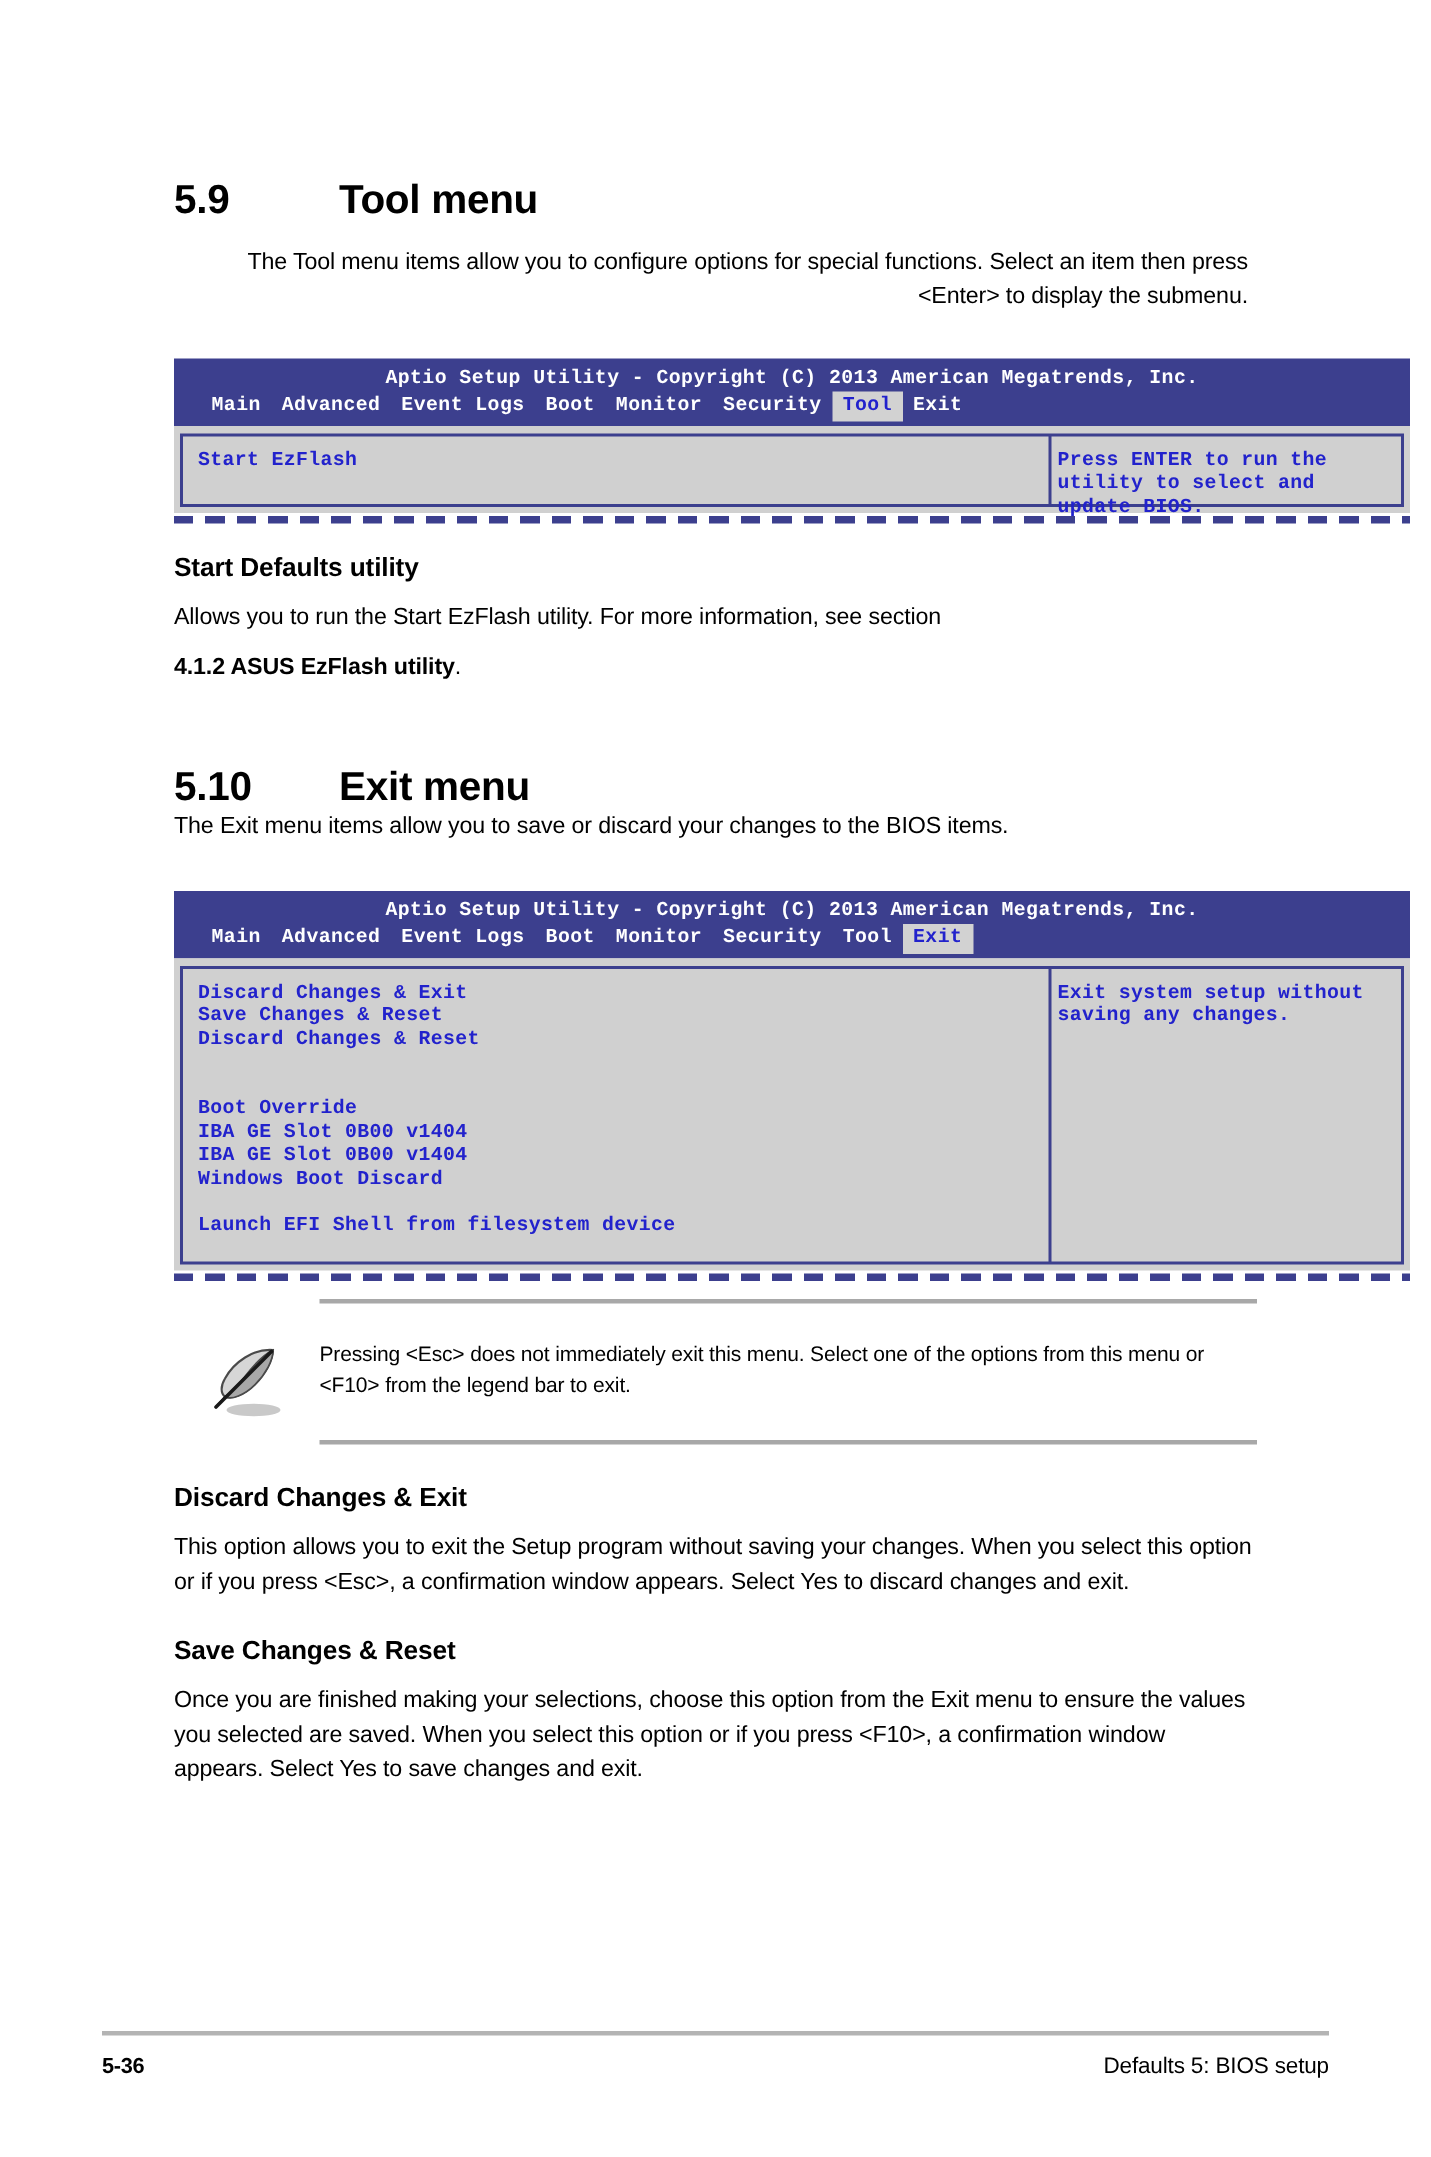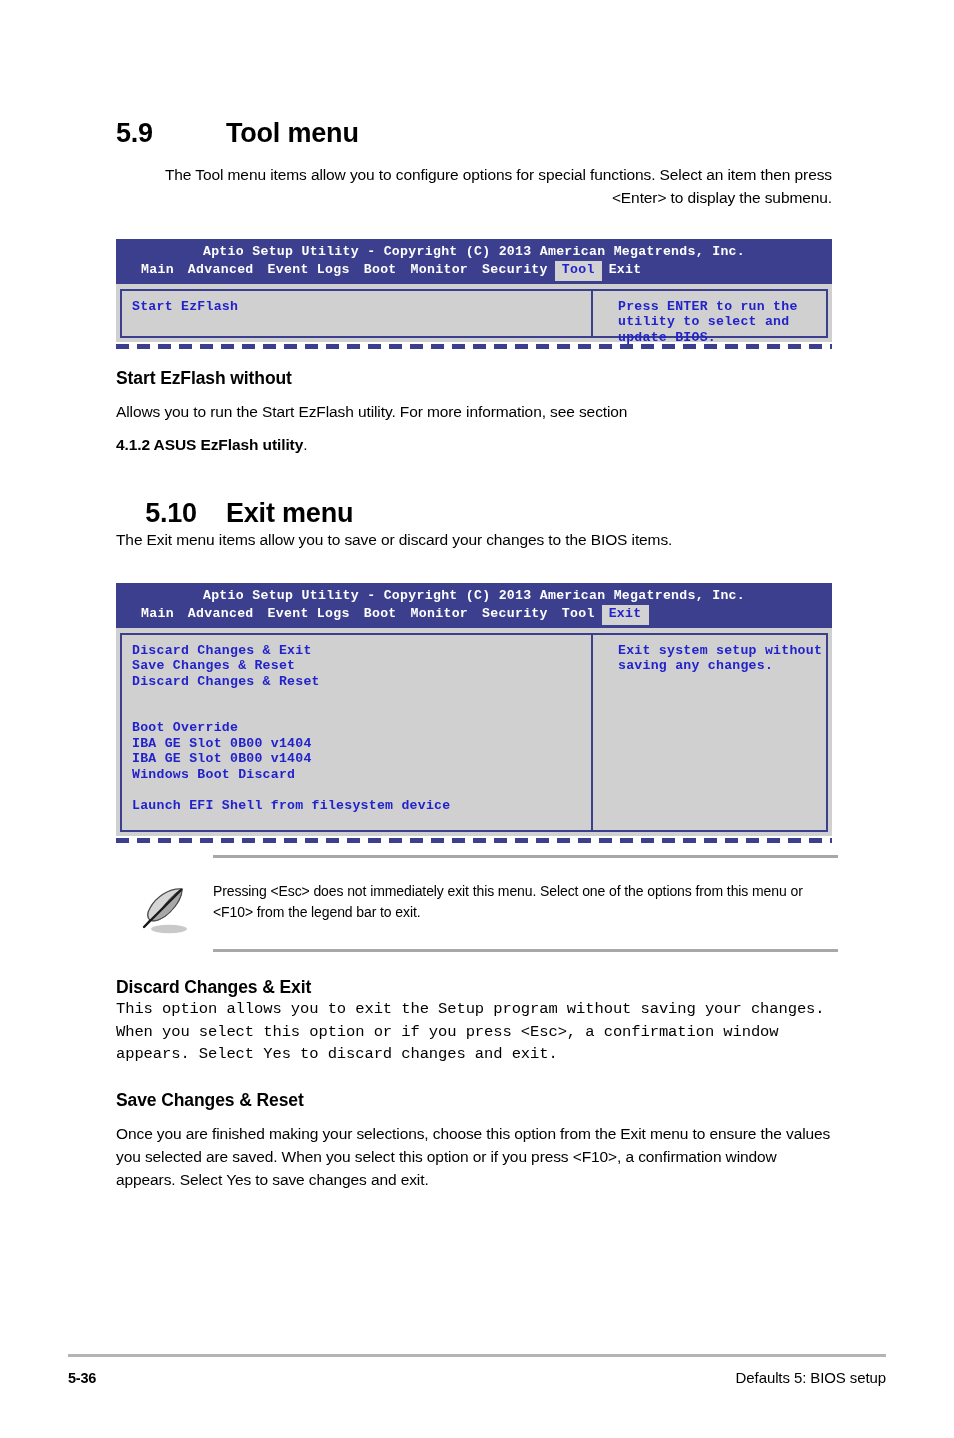--- a/index.html
+++ b/index.html
@@ -54,21 +54,21 @@
   
   .content {
     position: absolute;
     left: 116px;
     top: 0;
     width: 722px;
   }
 
   
   .bios {
-    width: 716px;
+    width: 824px;
     margin: 0;
     position: relative;
     font-family: "Liberation Mono", "DejaVu Sans Mono", monospace;
   }
   .bios-header {
     background: #3c3f8e;
     padding: 5px 0 3px 0;
   }
   .bios-title {
     color: #ffffff;
@@ -109,21 +109,21 @@
     border: 2px solid #3c3f8e;
     border-right: 1px solid #3c3f8e;
     flex: 1 1 auto;
     padding: 8px 0 8px 10px;
   }
   .bios-right {
     border: 2px solid #3c3f8e;
     border-left: 1px solid #3c3f8e;
     width: 236px;
     flex: 0 0 236px;
-    padding: 8px 0 8px 25px;
+    padding: 8px 0 8px 4px;
   }
   .bios-line {
     color: #2222cc;
     font-size: 13.2px;
     font-weight: bold;
     line-height: 1.175;
     letter-spacing: 0.25px;
     white-space: pre;
     min-height: 15px;
   }
@@ -231,29 +231,29 @@
         </div>
         <div class="bios-right">
           <div class="bios-line">Press ENTER to run the</div>
           <div class="bios-line">utility to select and</div>
           <div class="bios-line">update BIOS.</div>
         </div>
       </div>
       <div class="bios-dash"></div>
     </div>
 
-    <h2 class="sub-heading" style="margin-top:19px;">Start EzFlash without</h2>
+    <h2 class="sub-heading" style="margin-top:19px;">Start Defaults utility</h2>
 
     <p class="body-text" style="margin-top:12px;">Allows you to run the Start EzFlash utility. For more information, see section</p>
 
     <p class="body-text" style="margin-top:11px;">
       <span class="bold-inline">4.1.2 ASUS EzFlash utility</span><span>.</span>
     </p>
 
-    <h1 class="sec-heading" style="margin-top:41px;text-align:center;">
+    <h1 class="sec-heading" style="margin-top:52px;">
       <span class="sec-num">5.10</span>
       <span class="sec-title">Exit menu</span>
     </h1>
 
     <p class="body-text" style="margin-top:0;">The Exit menu items allow you to save or discard your changes to the BIOS items.</p>
 
     <div class="bios" style="margin-top:31px;">
       <div class="bios-header">
         <div class="bios-title">Aptio Setup Utility - Copyright (C) 2013 American Megatrends, Inc.</div>
         <div class="bios-tabs">
@@ -300,21 +300,21 @@
             <path d="M45 7 L8 44" stroke="#1a1a1a" stroke-width="2.4" stroke-linecap="round"></path>
             <path d="M14 37 L8 44" stroke="#1a1a1a" stroke-width="1.2"></path>
           </svg>
         </div>
         <div class="note-text">Pressing &lt;Esc&gt; does not immediately exit this menu. Select one of the options from this menu or &lt;F10&gt; from the legend bar to exit.</div>
       </div>
       <div class="note-rule"></div>
     </div>
 
     <h2 class="sub-heading" style="margin-top:25px;">Discard Changes &amp; Exit</h2>
-    <p class="body-text" style="font-family:Liberation Mono, monospace;">This option allows you to exit the Setup program without saving your changes. When you select this option or if you press &lt;Esc&gt;, a confirmation window appears. Select Yes to discard changes and exit.</p>
+    <p class="body-text" style="margin-top:12px;">This option allows you to exit the Setup program without saving your changes. When you select this option or if you press &lt;Esc&gt;, a confirmation window appears. Select Yes to discard changes and exit.</p>
 
     <h2 class="sub-heading" style="margin-top:24px;">Save Changes &amp; Reset</h2>
     <p class="body-text" style="margin-top:12px;">Once you are finished making your selections, choose this option from the Exit menu to ensure the values you selected are saved. When you select this option or if you press &lt;F10&gt;, a confirmation window appears. Select Yes to save changes and exit.</p>
 
   </div>
 
   <div class="footer">
     <div class="footer-rule"></div>
     <div class="footer-row">
       <span class="footer-page">5-36</span>

